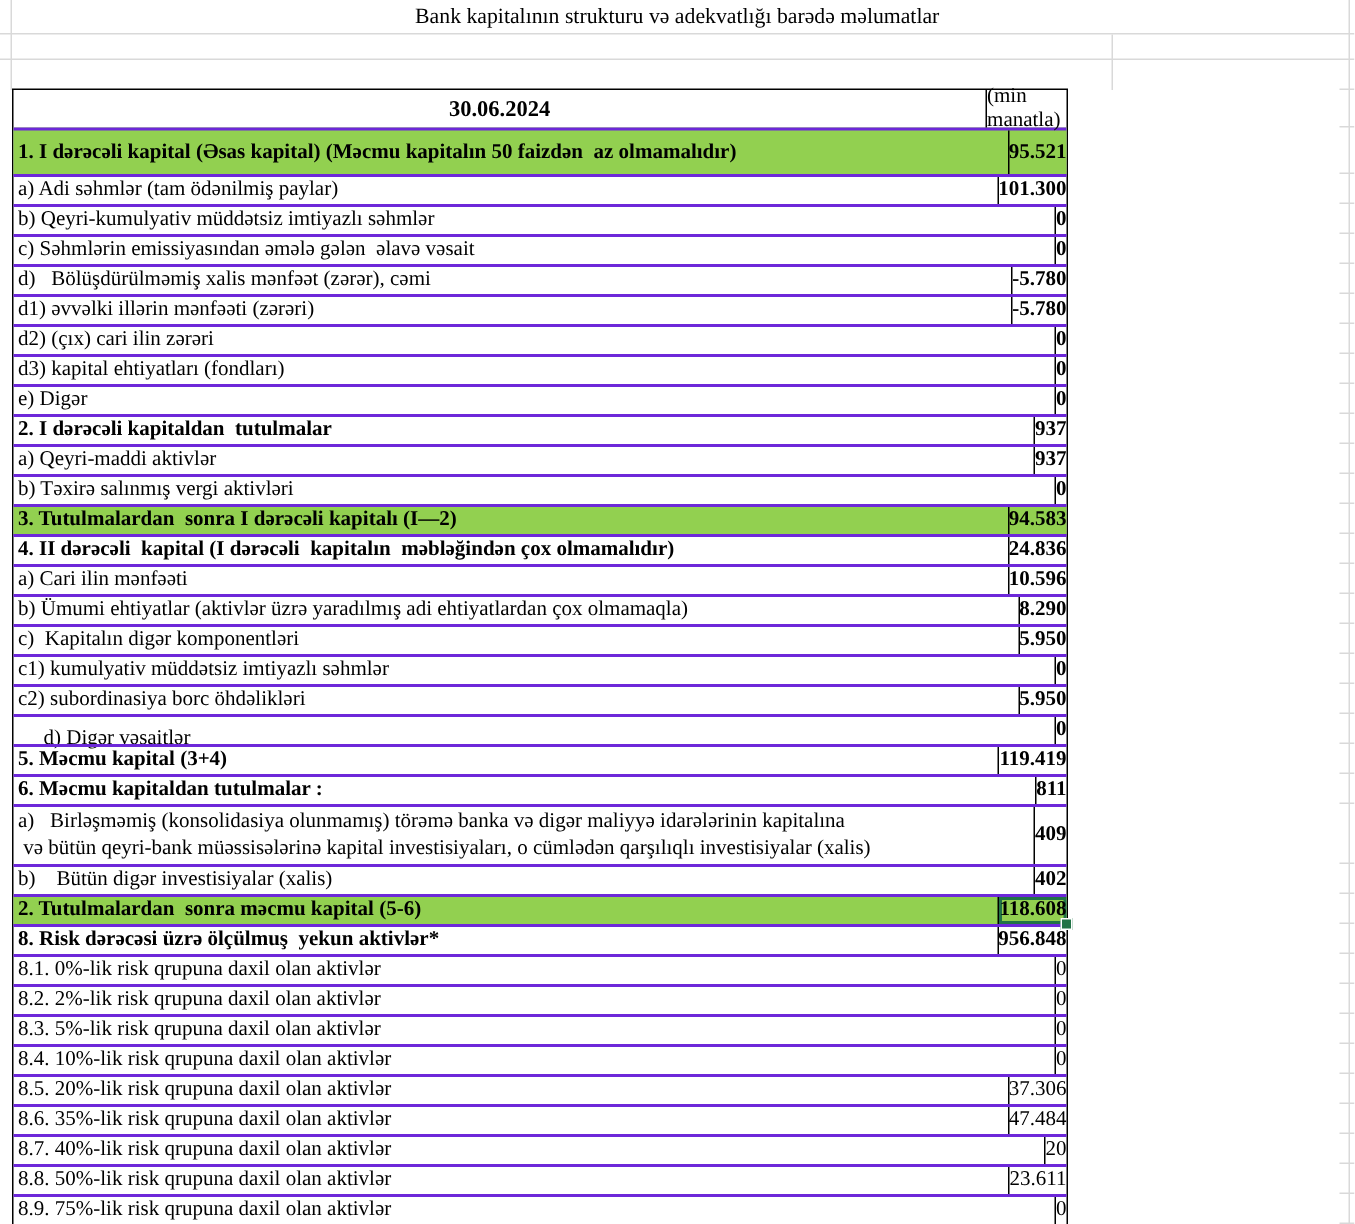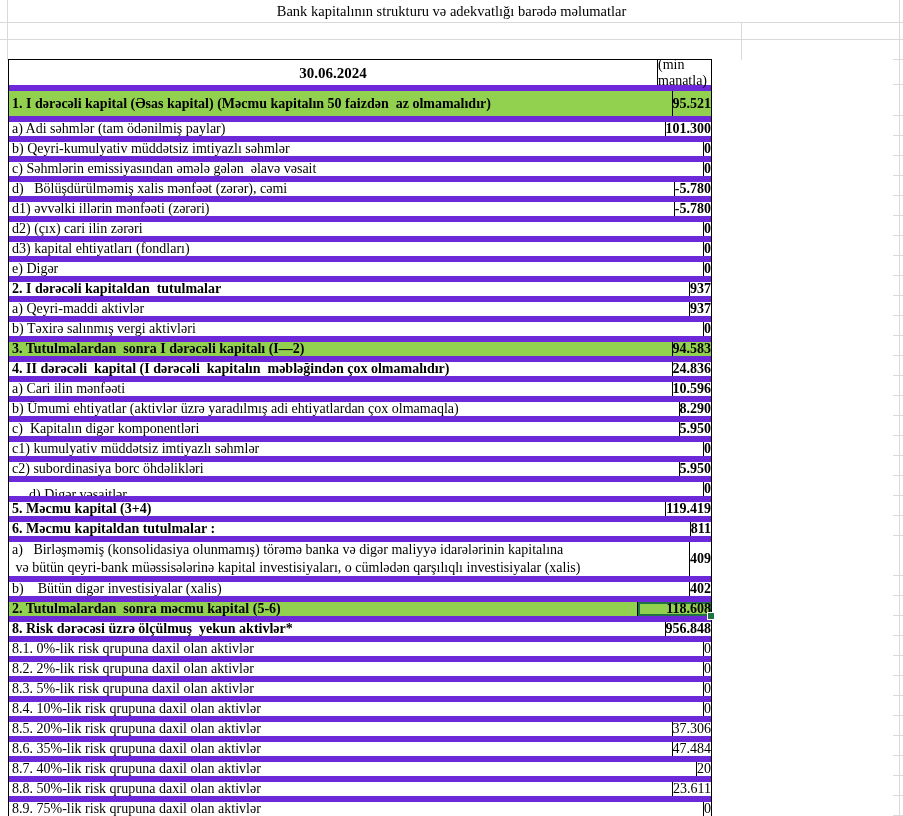--- a/index.html
+++ b/index.html
@@ -27,21 +27,21 @@
   .grid-strip { position:absolute; left:893px; top:0; width:10px; height:816px; pointer-events:none; }
   .grid-strip .tick { position:absolute; left:0; width:10px; height:1px; background:#D9D9D9; }
 
   .cap-table {
     position:relative;
     margin-left:8px;
     width:704px;
     border:1px solid #000;
     display:flex; flex-direction:column;
   }
-  .row { display:flex; height:20px; border-top:6px solid #6d28d9; }
+  .row { display:flex; height:20px; border-top:2px solid #6d28d9; }
   .row:first-child { border-top:none; }
   .row.r-header { height:25px; }
   .row.r-h31 { height:31px; }
   .row.r-h40 { height:40px; }
   .cell { display:flex; align-items:center; }
   .cell.label {
     width:733px;
     padding-left:3px;
     font-size:14px;
     white-space:pre-wrap;
@@ -57,21 +57,21 @@
     position:relative;
   }
   .row.style-green  { background:#92D050; }
   .row.style-green .cell.label,
   .row.style-section .cell.label { font-weight:bold; }
   .row.style-risk .cell.value { font-weight:normal; }
 
   .row.r-header .cell.label { justify-content:center; padding-left:0; font-weight:bold; font-size:15px; }
   .row.r-header .cell.value { justify-content:flex-end; padding-right:4px; font-weight:normal; }
 
-  .cell.value.selected { box-shadow: inset 0 0 0 2px #217346; z-index:2;padding-left:28px; }
+  .cell.value.selected { box-shadow: inset 0 0 0 2px #217346; z-index:2; }
   .fill-handle {
     position:absolute; right:-4px; bottom:-4px;
     width:8px; height:8px;
     background:#217346; border:1.5px solid #fff;
     z-index:3;
   }
 </style>
 </head>
 <body>
 

